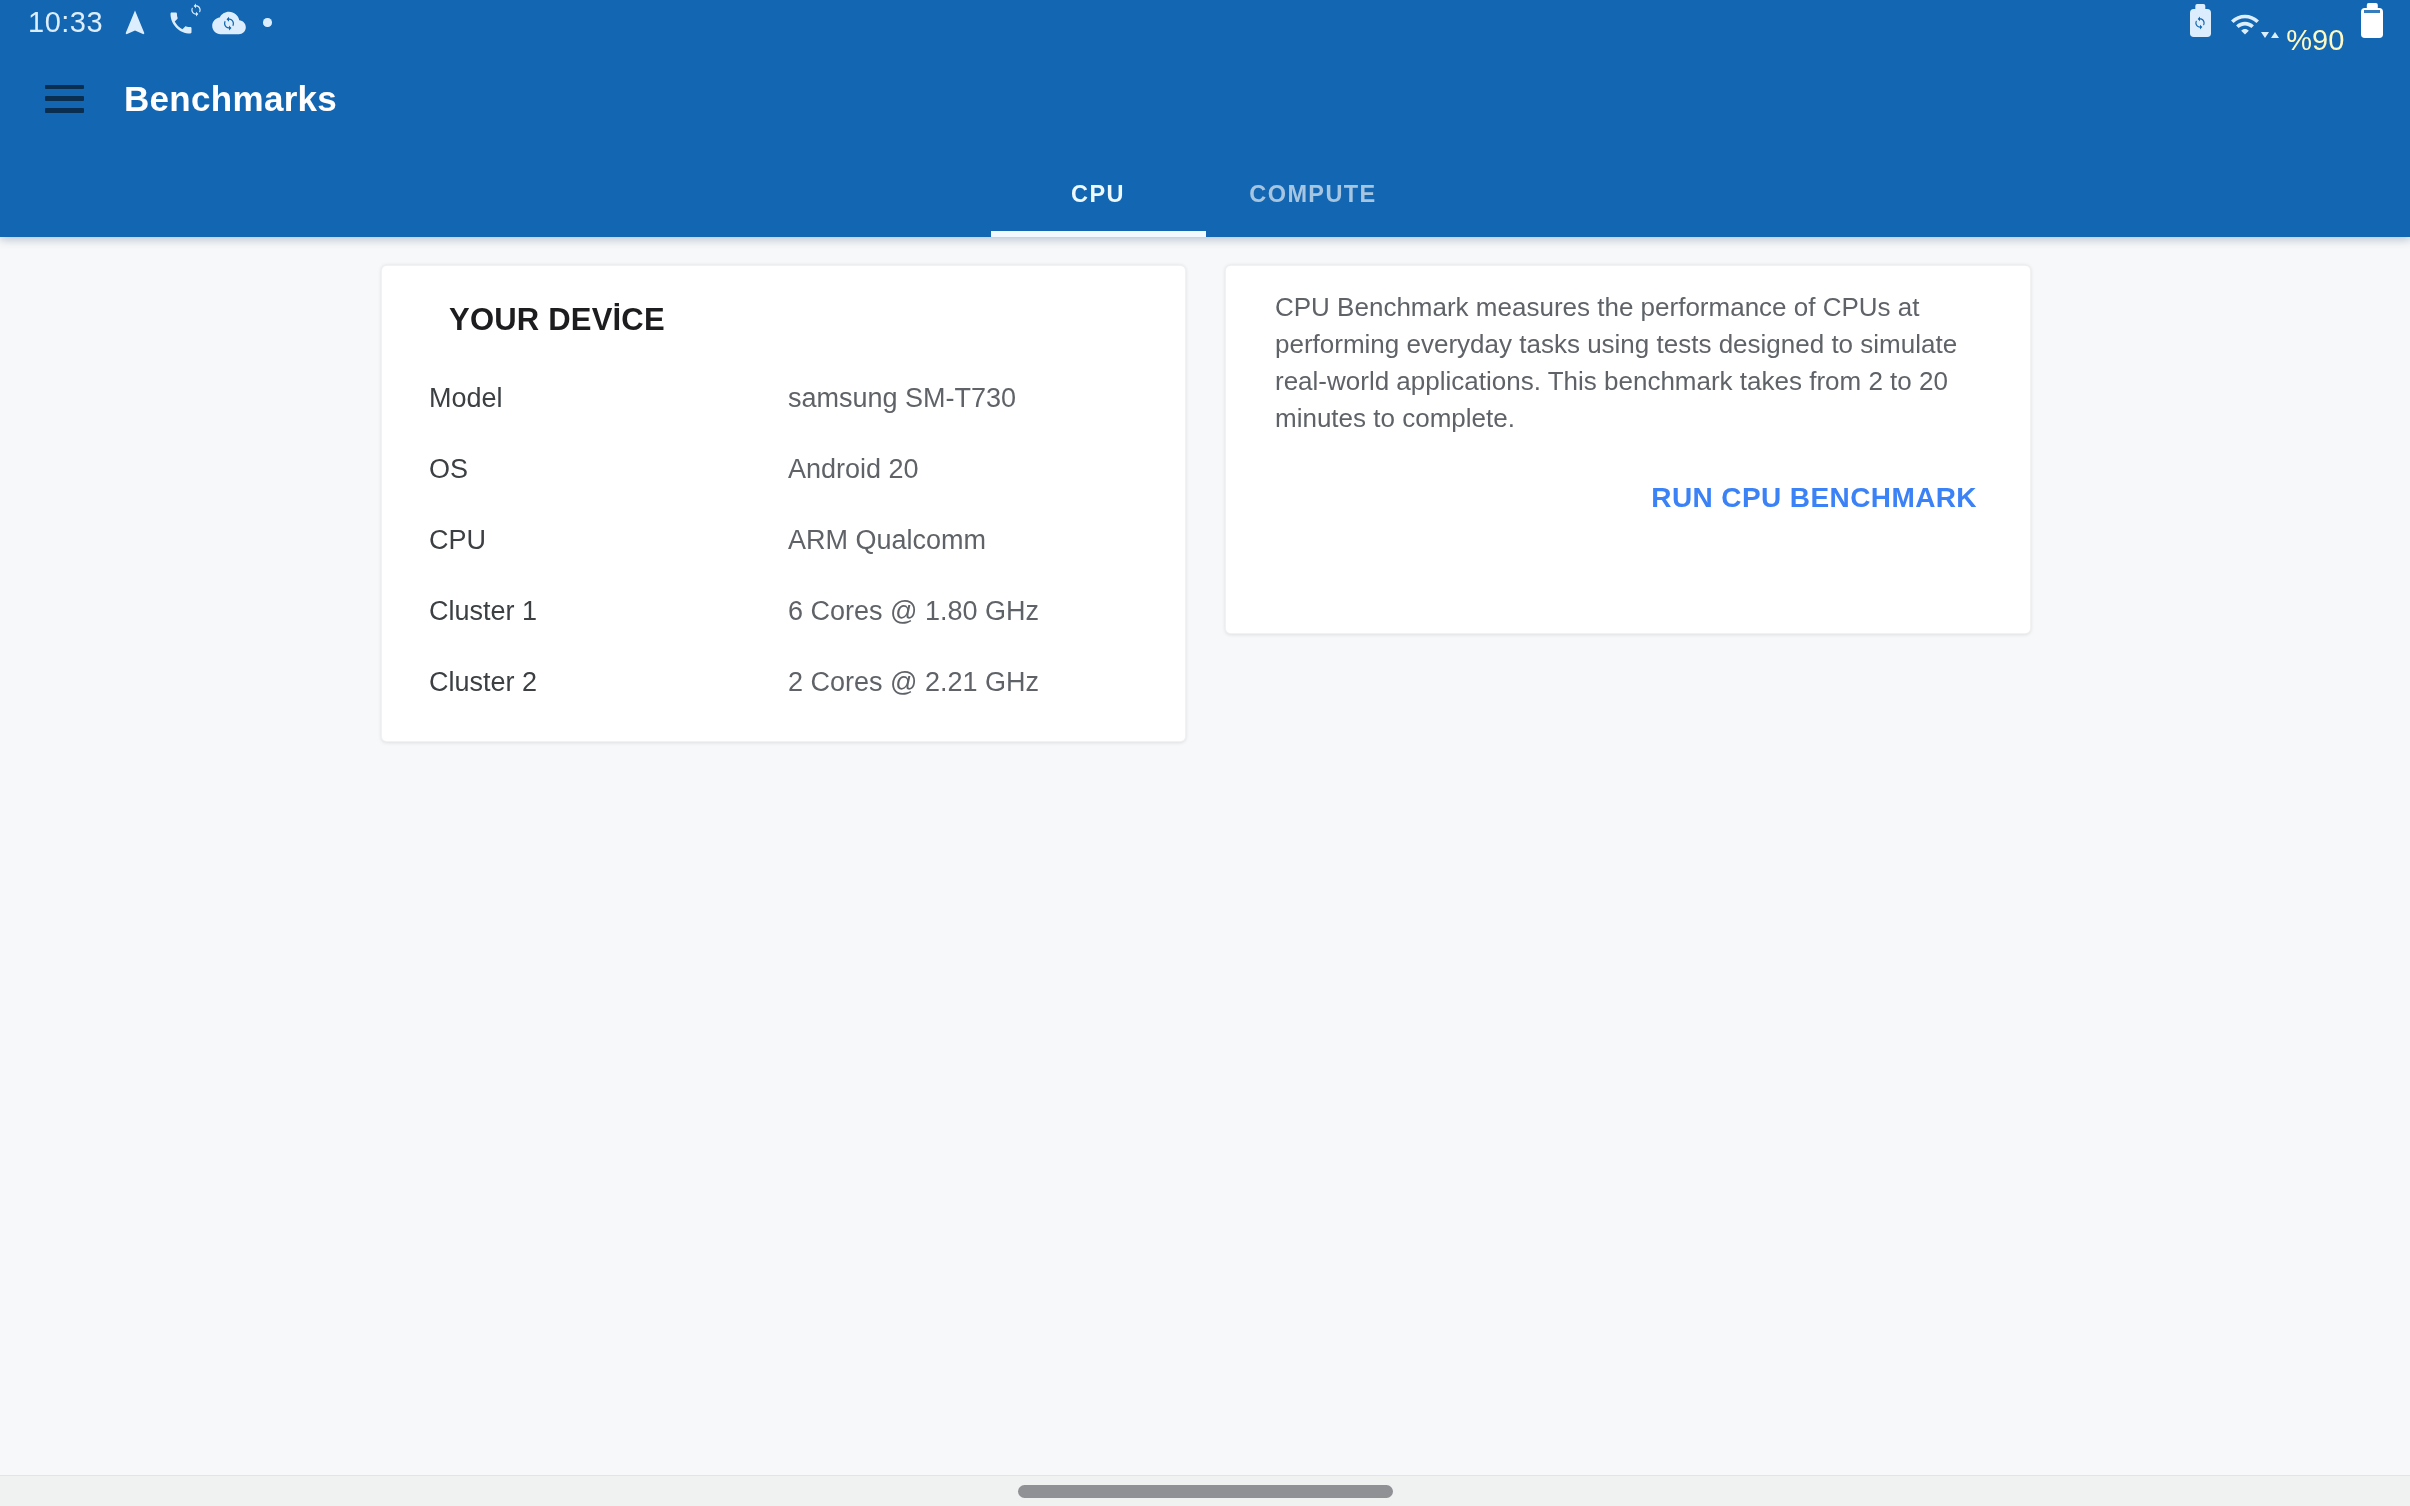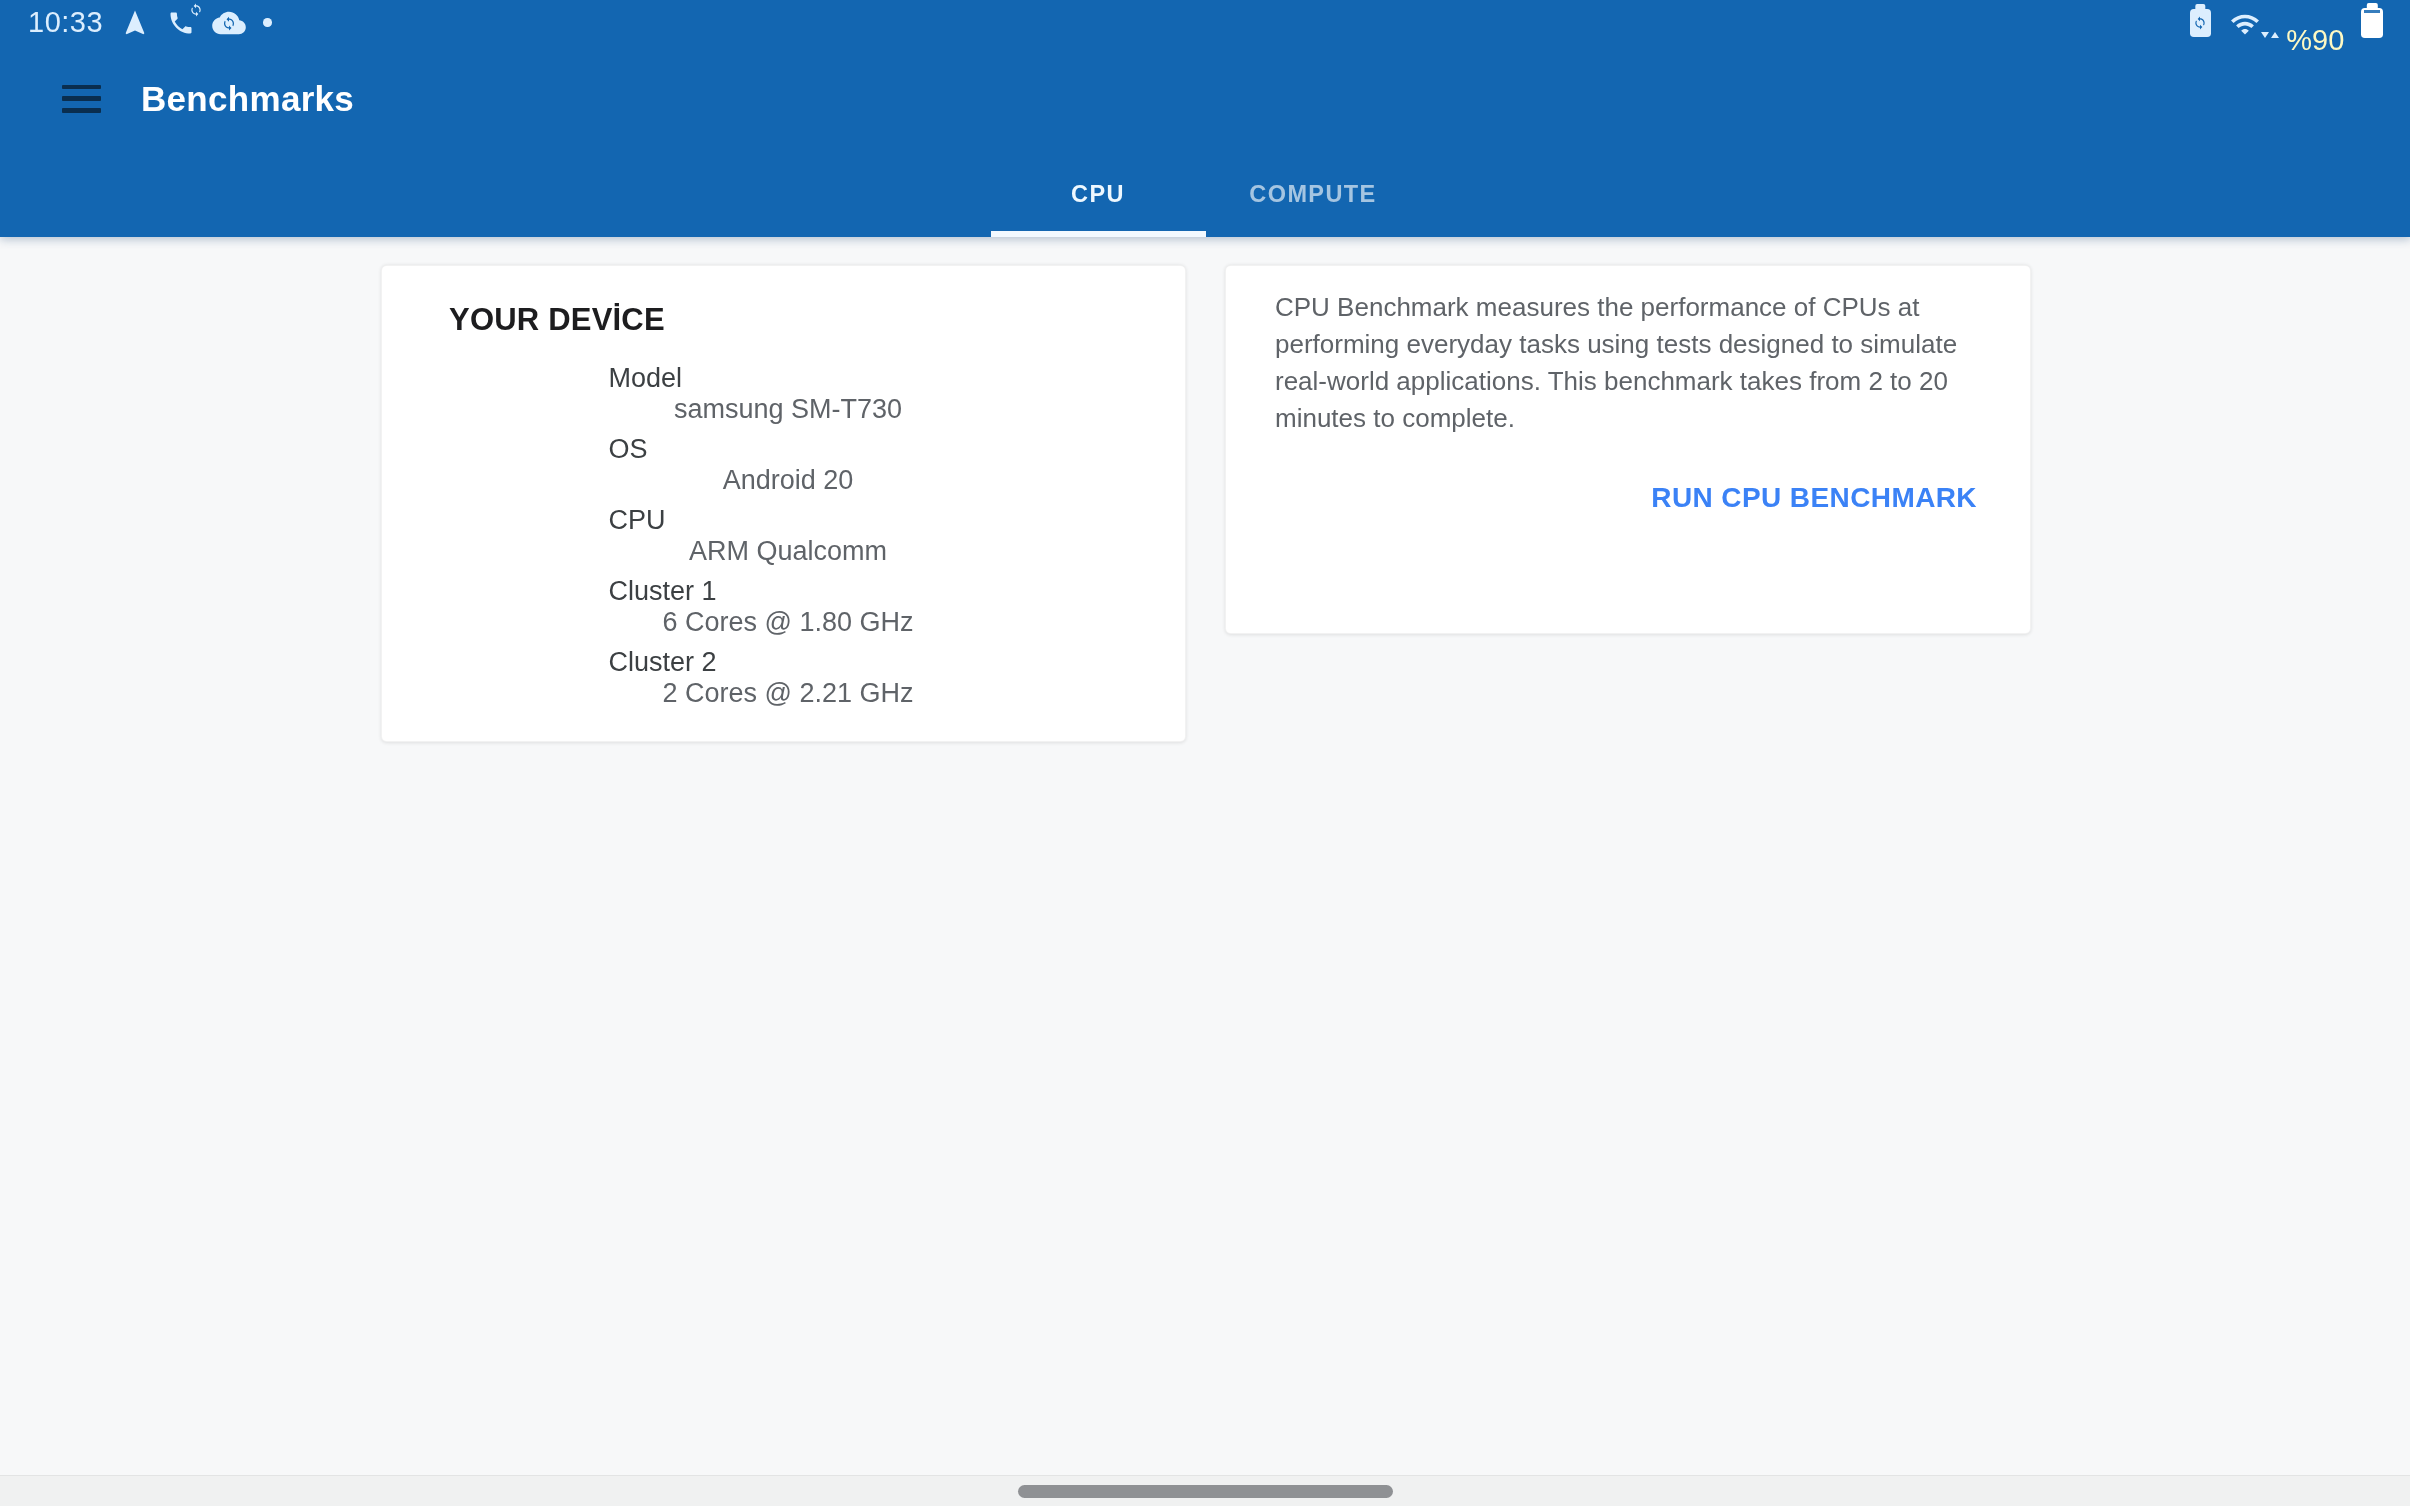--- a/index.html
+++ b/index.html
@@ -24,40 +24,40 @@
   .batt-save { width:21px; height:28px; background:#dceefe; border-radius:3.8px; position:relative; display:flex; align-items:center; justify-content:center; }
   .batt-save::before { content:""; position:absolute; top:-4.7px; left:50%; transform:translateX(-50%); width:9.4px; height:4.7px; background:#dceefe; border-radius:1.9px 1.9px 0 0; }
   .wifi-wrap { position:relative; }
   .wifi-arrow-down { position:absolute; right:-7.5px; bottom:-1.9px; width:0; height:0; border-left:4.7px solid transparent; border-right:4.7px solid transparent; border-top:6.6px solid #dceefe; }
   .wifi-arrow-up { position:absolute; right:-17px; bottom:-1.9px; width:0; height:0; border-left:4.7px solid transparent; border-right:4.7px solid transparent; border-bottom:6.6px solid #dceefe; }
   .sb-batt-pct { color:#fef9c3; font-size:29px; margin-left:7.5px;margin-top:35px; }
   .batt-main { width:21.7px; height:30px; background:#ffffff; border-radius:3.8px; position:relative; }
   .batt-main::before { content:""; position:absolute; top:-4.7px; left:50%; transform:translateX(-50%); width:10.4px; height:4.7px; background:#ffffff; border-radius:1.9px 1.9px 0 0; }
   .batt-main::after { content:""; position:absolute; top:2.8px; left:2.8px; right:2.8px; height:2.8px; background:rgba(19,102,177,.85); }
 
-  .appbar { height:107px; display:flex; align-items:center; padding-left:62px; }
+  .appbar { height:107px; display:flex; align-items:center; padding-left:45px; }
   .hamburger { width:39px; height:28px; display:flex; flex-direction:column; justify-content:space-between; cursor:pointer; }
   .hamburger span { display:block; height:4.7px; border-radius:0.9px; background:#0a2e4f; }
   .appbar-title { color:#ffffff; font-size:35px; font-weight:700; letter-spacing:0.3px; margin-left:40px; }
 
   .tabs { height:85px; display:flex; justify-content:center; }
   .tab { width:215px; display:flex; align-items:center; justify-content:center; font-size:23.5px; font-weight:700; letter-spacing:1.4px; position:relative; cursor:pointer; }
   .tab.selected { color:#eef8ff; }
   .tab.unselected { color:rgba(255,255,255,.62); }
   .tab-indicator { position:absolute; left:0; right:0; bottom:0; height:5.6px; background:#f2f9ff; }
 
   
   .content { flex:1; position:relative; background:#f7f8f9; }
   .card { position:absolute; background:#ffffff; border-radius:5.6px; border:0.9px solid rgba(0,0,0,.05); box-shadow:0 0.9px 3.8px rgba(0,0,0,.10); }
   .card-device { left:381px; top:28px; width:805px; height:477px; }
   .card-bench  { left:1225px; top:28px; width:806px; height:369px; }
   .card-title { font-size:31px; font-weight:700; color:#1d1d1f; letter-spacing:0.2px; margin:36px 0 0 67px; }
 
   .device-rows { margin:24.5px 38px 0 47px; }
-  .device-row { height:71px; display:flex; align-items:center;flex-direction:column; }
+  .device-row { height:71px; display:flex; align-items:center; }
   .row-label { width:359px; font-size:27px; color:#3c4043; }
   .row-value { font-size:27px; color:#5f6368; }
 
   .bench-desc { margin:22.6px 53px 0 49px; font-size:26px; line-height:37px; color:#5f6368; }
   .bench-run { margin:45px 53px 0 0; text-align:right; font-size:28px; font-weight:700; color:#3b82f6; letter-spacing:0.4px; cursor:pointer; }
 
   
   .bottombar { height:32px; background:#f0f1f1; border-top:0.9px solid rgba(0,0,0,.05); display:flex; align-items:center; justify-content:center; }
   .gesture-handle { width:375px; height:12.2px; border-radius:6.6px; background:#8f9194; cursor:grab; }
 </style>

